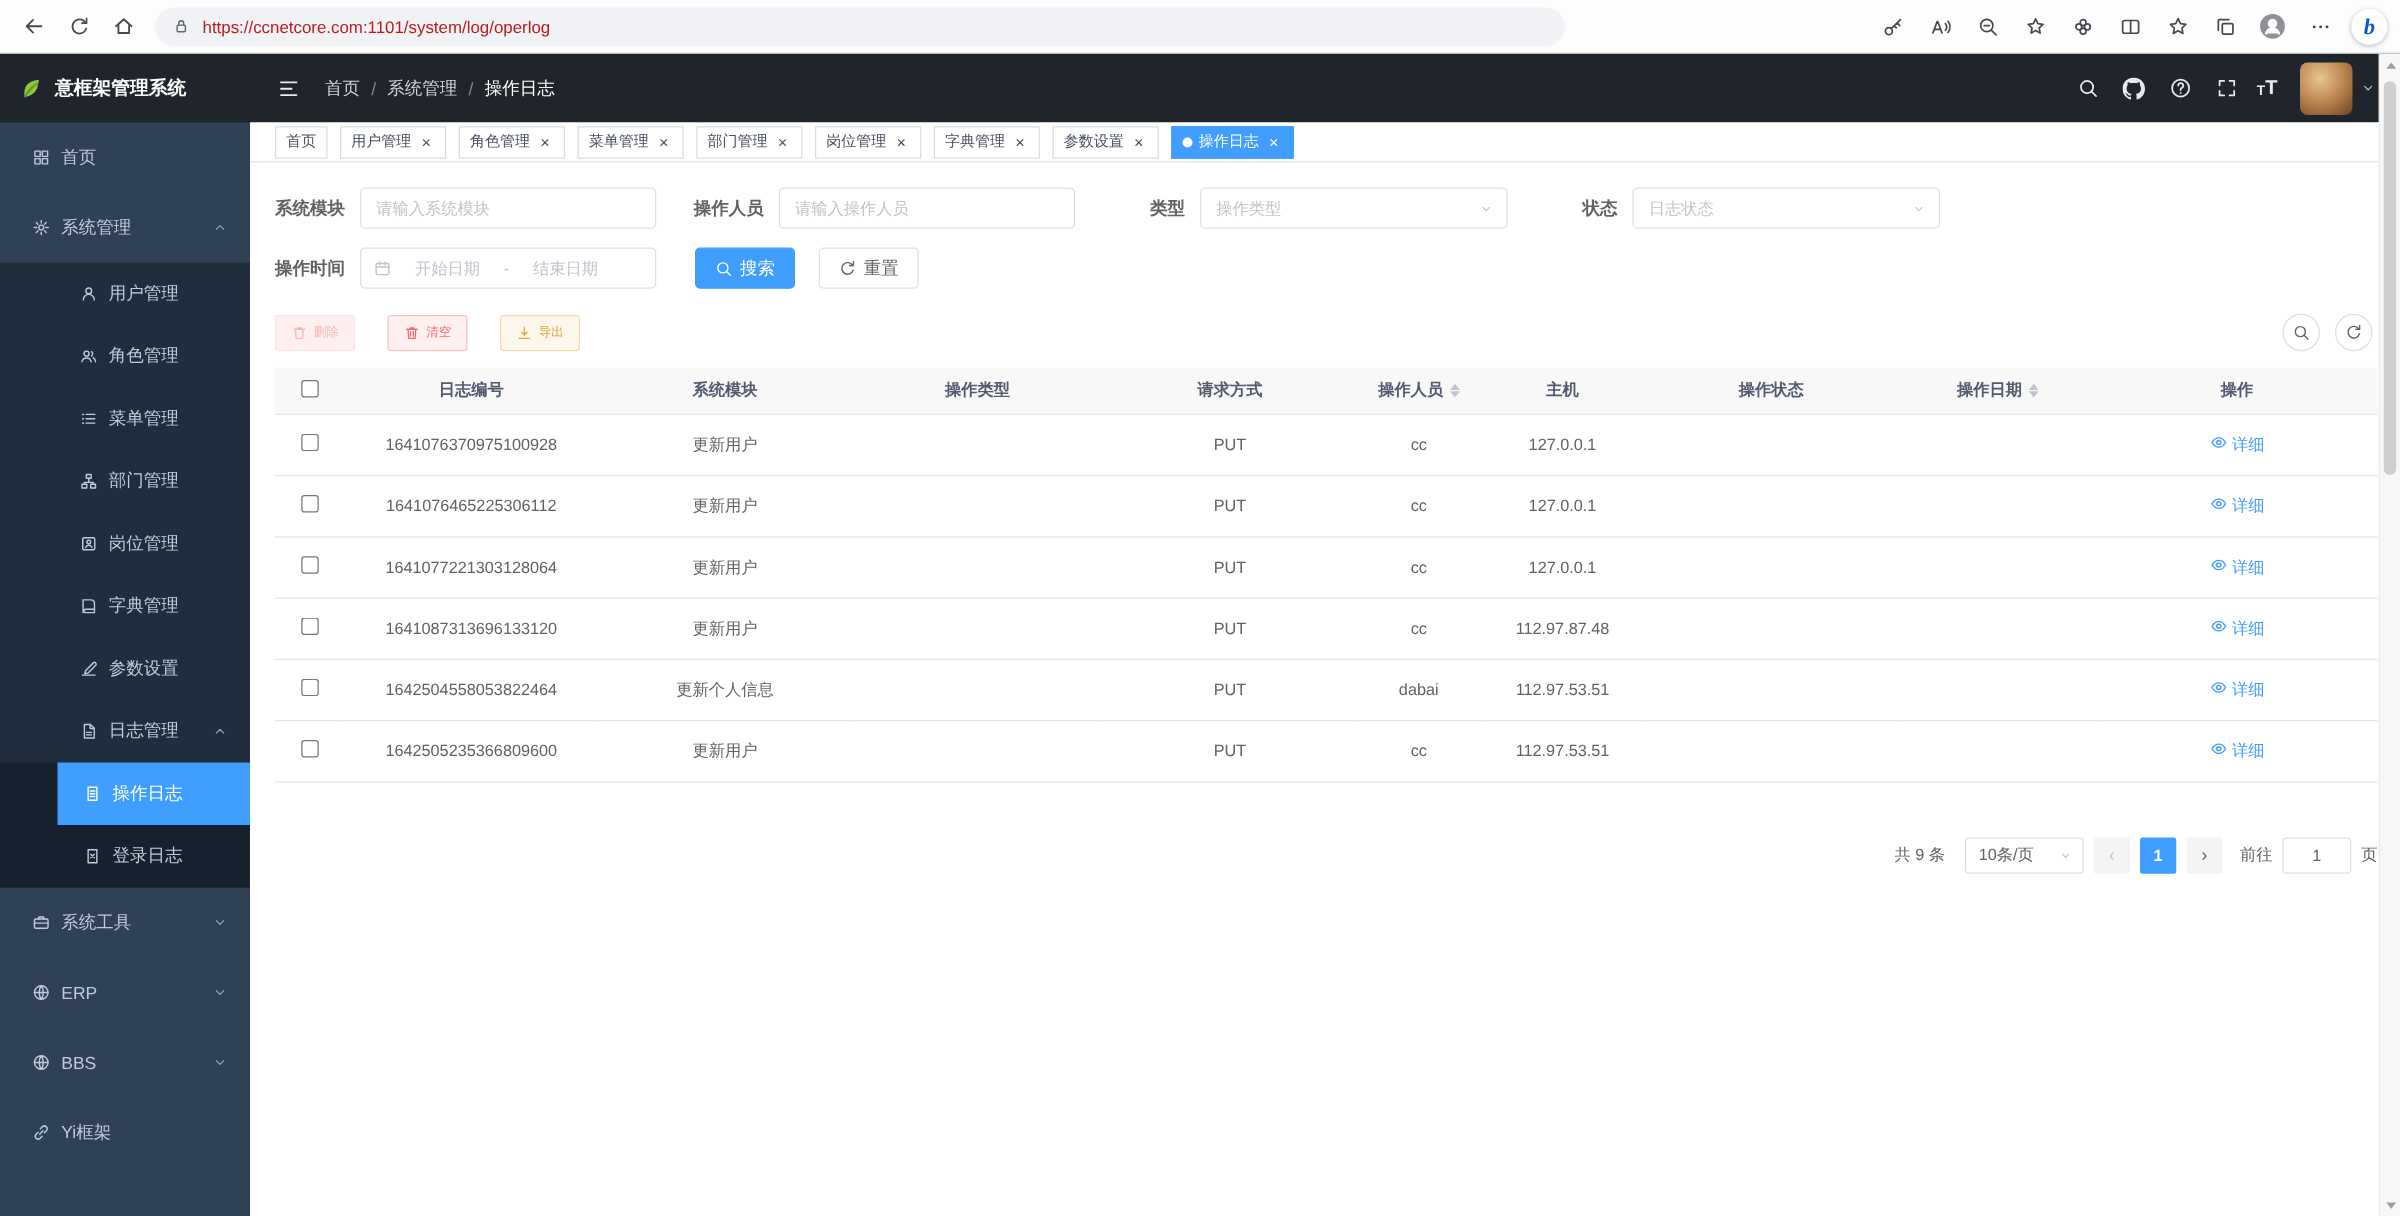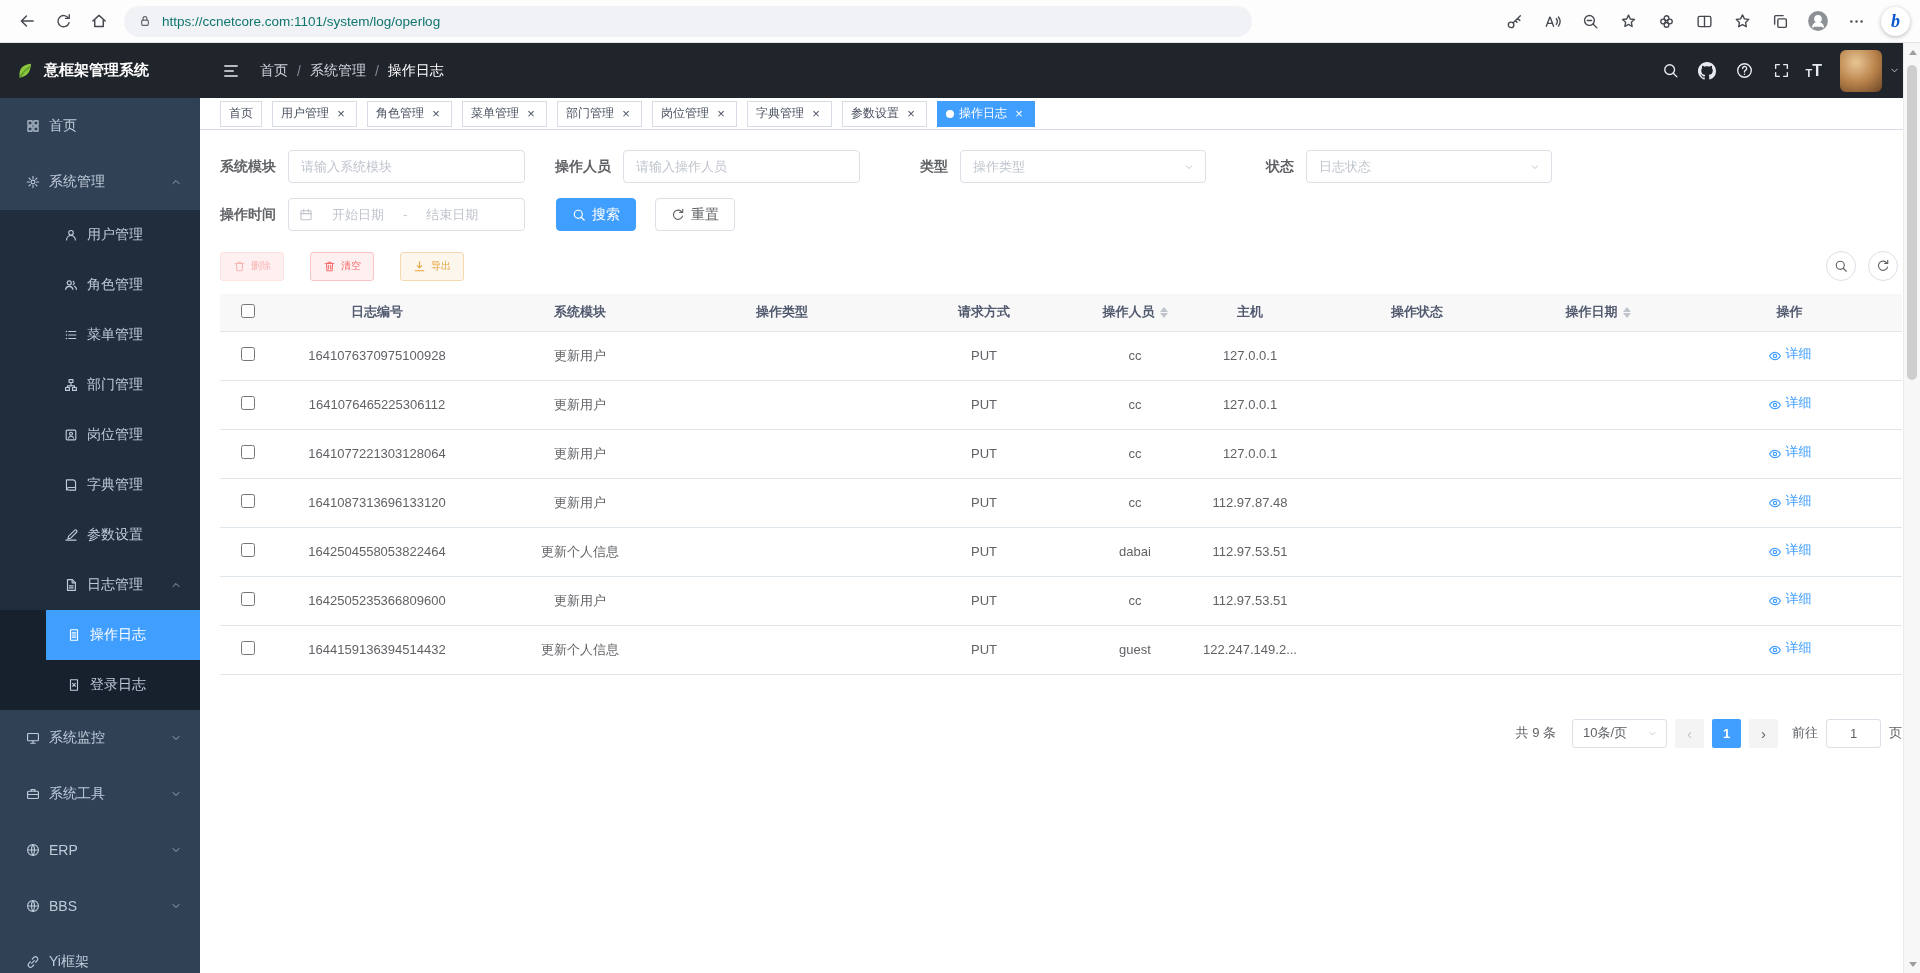--- a/index.html
+++ b/index.html
@@ -7,21 +7,21 @@
   body { font-family:"Liberation Sans","DejaVu Sans",sans-serif; font-size:14px; color:#333; background:#fff; }
   svg { stroke:currentColor; fill:none; stroke-width:1.3; stroke-linecap:round; stroke-linejoin:round; display:block; }
   svg .fill, svg.fill { fill:currentColor; stroke:none; }
   button { font-family:inherit; }
 
   
   .browser-bar { height:43px; background:#fdfdfd; border-bottom:1px solid #e0e2e6; display:flex; align-items:center; gap:2px; padding:0 10px; }
   .b-btn { width:34px; height:34px; border:none; background:transparent; border-radius:8px; display:flex; align-items:center; justify-content:center; color:#464a50; cursor:pointer; flex:0 0 auto; }
   .url-pill { margin-left:6px; width:1128px; height:31px; background:#f0f2f5; border-radius:16px; display:flex; align-items:center; gap:10px; padding:0 14px; flex:0 0 auto; cursor:text; }
   .url-pill .pill-icon { color:#5f6368; }
-  .url-text { font-size:13.5px; color:#0f766e; white-space:nowrap; }
+  .url-text { font-size:13.5px; color:#b91c1c; white-space:nowrap; }
   .browser-right { margin-left:auto; display:flex; align-items:center; gap:4px; }
   .bing-badge { width:29px; height:29px; border-radius:50%; background:#fff; box-shadow:0 1px 4px rgba(0,0,0,.28); display:flex; align-items:center; justify-content:center; font:italic 700 18px "Liberation Serif","DejaVu Serif",serif; color:#0b57d0; margin-left:4px; cursor:pointer; }
 
   
   .app { position:relative; display:flex; height:930px; }
 
   
   .sidebar { width:200px; flex:0 0 200px; background:#304156; overflow:hidden; display:flex; flex-direction:column; }
   .logo-bar { height:55px; flex:0 0 55px; background:#20242b; color:#fff; display:flex; align-items:center; gap:10px; padding:0 14px; font-size:15px; font-weight:700; cursor:pointer; }
   .menu { flex:1; }
@@ -90,21 +90,21 @@
   .btn-delete { color:#f8b6b6; border-color:#fde2e2; background:#fef0f0; cursor:not-allowed; }
   .btn-clear  { color:#f56c6c; border-color:#fbc4c4; background:#fef0f0; margin-left:26px; }
   .btn-export { color:#e6a23c; border-color:#f5dab1; background:#fdf6ec; margin-left:26px; }
   .toolbar-right { margin-left:auto; display:flex; gap:12px; padding-right:4px; }
   .circle-btn { width:30px; height:30px; border-radius:50%; border:1px solid #dcdfe6; background:#fff; color:#606266; display:flex; align-items:center; justify-content:center; cursor:pointer; }
 
   .log-table { width:100%; margin-top:13px; border-collapse:collapse; table-layout:fixed; font-size:13px; color:#606266; }
   .log-table thead th { background:#f8f8f9; color:#515a6e; font-weight:700; height:37px; text-align:center; border-bottom:1px solid #dfe6ec; padding:0 4px; white-space:nowrap; }
   .log-table tbody td { height:49px; text-align:center; border-bottom:1px solid #dfe6ec; padding:0 4px; overflow:hidden; white-space:nowrap; text-overflow:ellipsis; }
   .cb { width:14px; height:14px; accent-color:#409eff; cursor:pointer; }
-  .detail-link { color:#409eff; display:inline-flex; align-items:flex-end; gap:4px; cursor:pointer; font-size:13px; }
+  .detail-link { color:#409eff; display:inline-flex; align-items:flex-start; gap:4px; cursor:pointer; font-size:13px; }
   .sort-carets { display:inline-flex; flex-direction:column; margin-left:5px; vertical-align:middle; gap:1px; cursor:pointer; }
   .sort-carets i { display:block; width:0; height:0; border-left:4px solid transparent; border-right:4px solid transparent; }
   .sort-up { border-bottom:5px solid #c0c4cc; }
   .sort-down { border-top:5px solid #c0c4cc; }
 
   .pagination { margin-top:44px; display:flex; align-items:center; justify-content:flex-end; gap:8px; font-size:13px; color:#606266; }
   .pg-total { margin-right:8px; }
   .pg-size { width:95px; height:29px; border:1px solid #dcdfe6; border-radius:3px; display:flex; align-items:center; justify-content:space-between; padding:0 8px 0 10px; cursor:pointer; }
   .pg-btn { min-width:29px; height:29px; border:none; border-radius:2px; background:#f4f4f5; color:#606266; font-size:15px; display:flex; align-items:center; justify-content:center; cursor:pointer; }
   .pg-btn.prev { color:#c0c4cc; }
@@ -360,34 +360,20 @@
                 <svg width="14" height="14" viewBox="0 0 16 16">
                   <path d="M4 2h8v12H4z"></path>
                   <path d="m6.4 6.2 3.2 3.2M9.6 6.2l-3.2 3.2"></path>
                 </svg>
               </span>
             <span class="ml">登录日志</span>
           </div>
         </div>
       </div>
 
-      <div class="menu-item l1">
-        <span class="mi">
-            <svg width="14" height="14" viewBox="0 0 16 16">
-              <rect x="1.8" y="2.8" width="12.4" height="8.4" rx="1"></rect>
-              <path d="M5.5 14h5M8 11.2V14"></path>
-            </svg>
-          </span>
-        <span class="ml">系统监控</span>
-        <span class="arrow">
-            <svg width="12" height="12" viewBox="0 0 16 16">
-              <path d="m4 6 4 4 4-4"></path>
-            </svg>
-          </span>
-      </div>
       <div class="menu-item l1">
         <span class="mi">
             <svg width="14" height="14" viewBox="0 0 16 16">
               <rect x="1.8" y="4.8" width="12.4" height="8.4" rx="1.2"></rect>
               <path d="M5.8 4.8V3h4.4v1.8M1.8 8.6h12.4"></path>
             </svg>
           </span>
         <span class="ml">系统工具</span>
         <span class="arrow">
             <svg width="12" height="12" viewBox="0 0 16 16">
@@ -803,40 +789,20 @@
                 <a class="detail-link">
                   <svg width="14" height="14" viewBox="0 0 16 16">
                     <path d="M1.8 8S4.2 3.8 8 3.8 14.2 8 14.2 8 11.8 12.2 8 12.2 1.8 8 1.8 8z"></path>
                     <circle cx="8" cy="8" r="1.9"></circle>
                   </svg>
                   <span>详细</span>
                 </a>
               </td>
             </tr>
 
-            <tr>
-              <td><input type="checkbox" class="cb" style=""></td>
-              <td>1644159136394514432</td>
-              <td>更新个人信息</td>
-              <td></td>
-              <td>PUT</td>
-              <td>guest</td>
-              <td>122.247.149.2...</td>
-              <td></td>
-              <td></td>
-              <td>
-                <a class="detail-link">
-                  <svg width="14" height="14" viewBox="0 0 16 16">
-                    <path d="M1.8 8S4.2 3.8 8 3.8 14.2 8 14.2 8 11.8 12.2 8 12.2 1.8 8 1.8 8z"></path>
-                    <circle cx="8" cy="8" r="1.9"></circle>
-                  </svg>
-                  <span>详细</span>
-                </a>
-              </td>
-            </tr>
           </tbody>
       </table>
 
       <div class="pagination">
         <span class="pg-total">共 9 条</span>
         <div class="pg-size">
           <span>10条/页</span>
           <span class="sel-arrow">
               <svg width="11" height="11" viewBox="0 0 16 16">
                 <path d="m4.5 6.5 3.5 3.5 3.5-3.5"></path>

